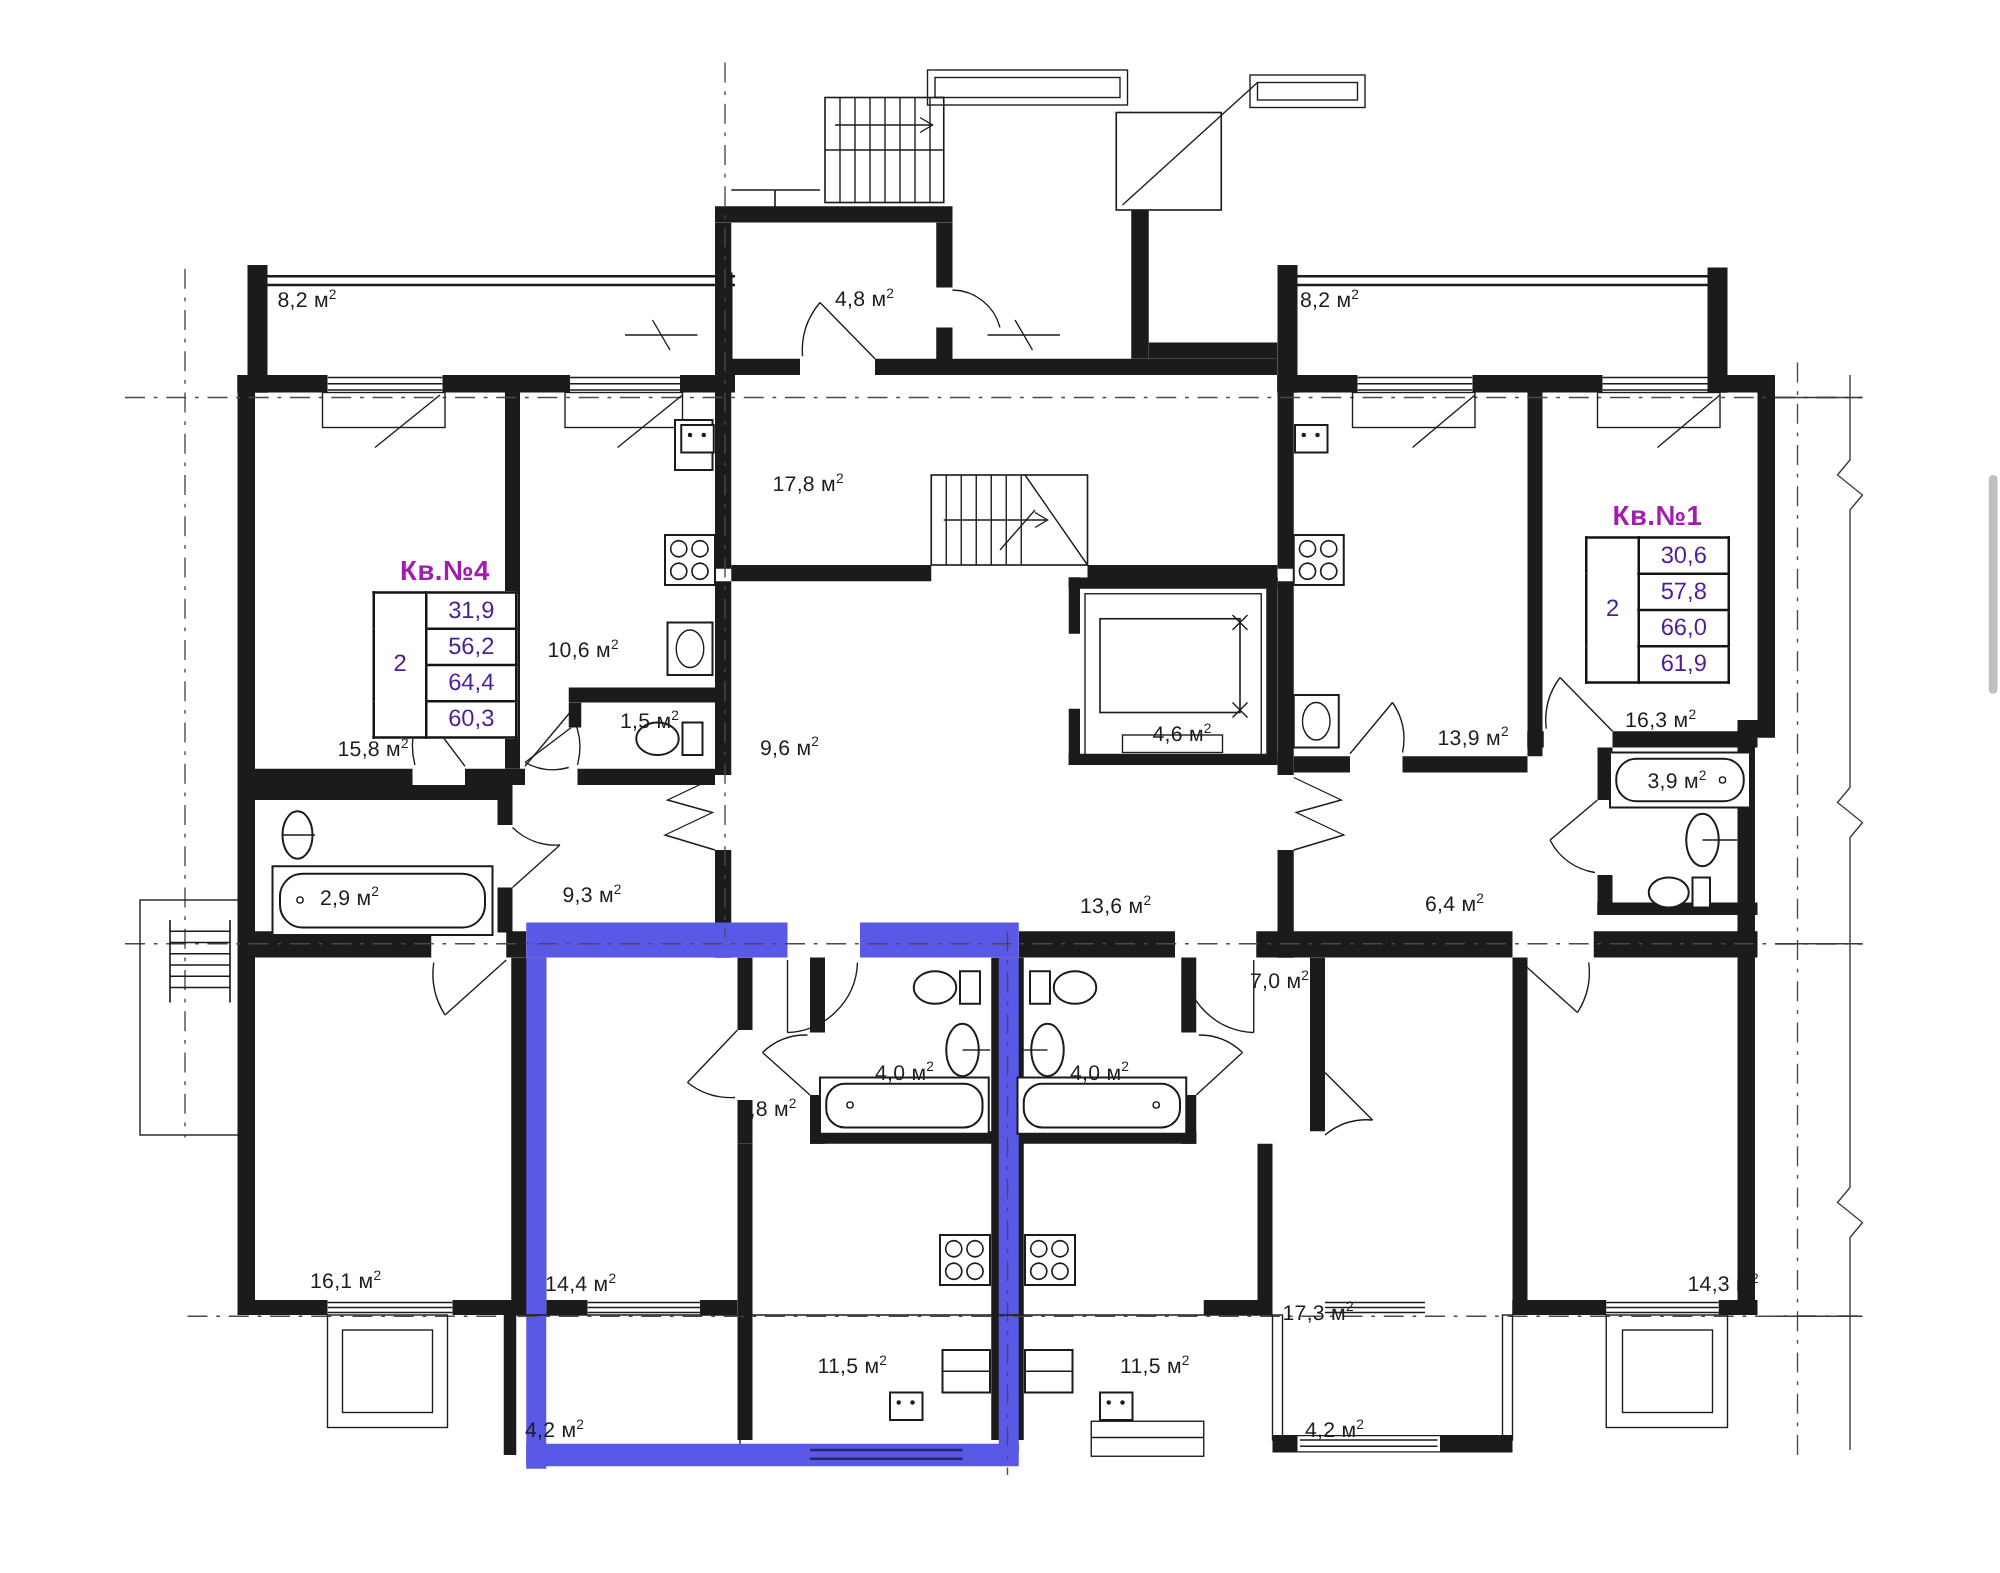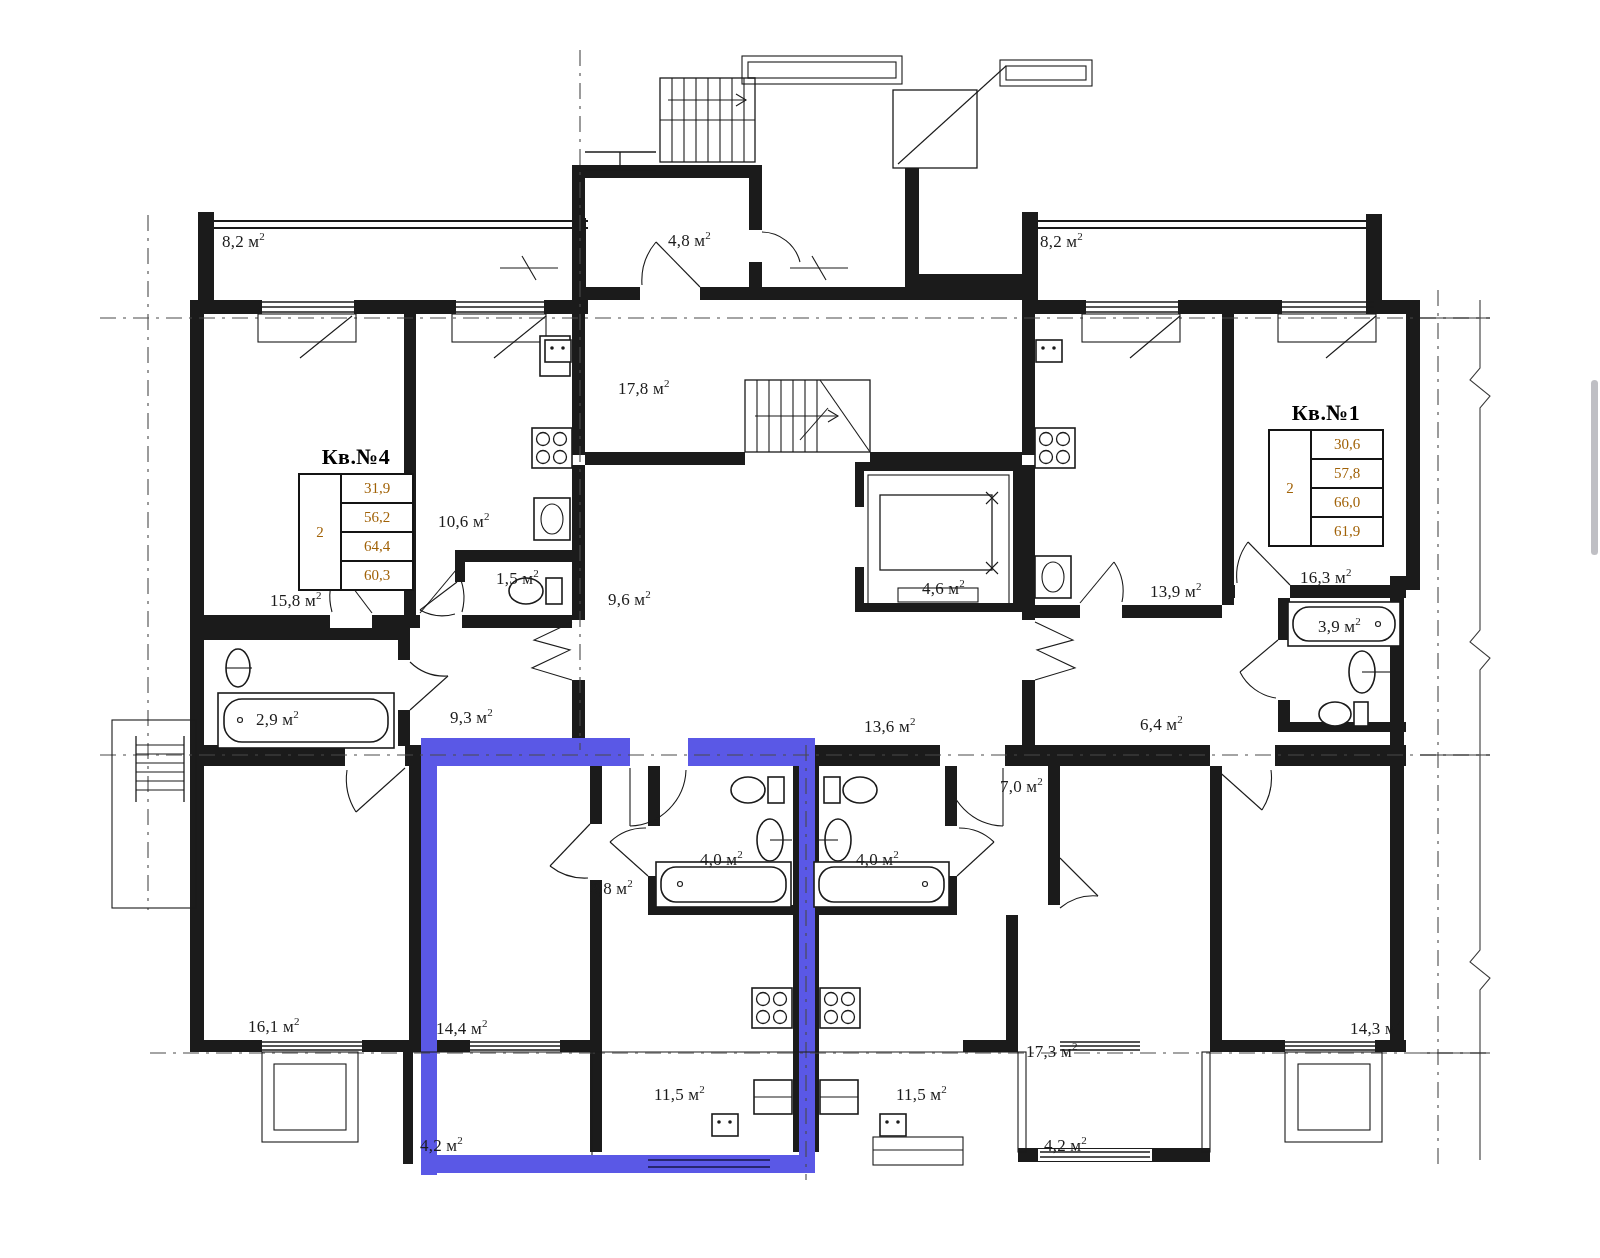--- a/index.html
+++ b/index.html
@@ -1,35 +1,35 @@
 <!DOCTYPE html>
 <html style="--hl: #5a58e6;"><head>
 <meta charset="utf-8">
 <style>
   html,body{margin:0;padding:0;background:#fff;}
   .stage{position:relative;width:1600px;height:1258px;background:#ffffff;
-         font-family:Liberation Serif, serif;overflow:hidden;}
+         font-family:Liberation Sans, sans-serif;overflow:hidden;}
   svg{position:absolute;left:0;top:0;}
   .w{fill:#1b1b1b;stroke:none;}
   .ln{stroke:#1b1b1b;stroke-width:2;fill:none;}
   .thin{stroke:#1b1b1b;stroke-width:1.3;fill:none;}
   .thin2{stroke:#1b1b1b;stroke-width:1.1;fill:none;}
   .axis{stroke:#4a4a4a;stroke-width:1.1;stroke-dasharray:16 7 3 7;fill:none;}
   .arc{stroke:#1b1b1b;stroke-width:1.1;fill:none;}
   .fixw{stroke:#1b1b1b;stroke-width:1.6;fill:#fff;}
   .blue{fill:var(--hl,#5a58e6);}
   .bluewin{stroke:#26266e;stroke-width:2;fill:none;}
   .brk{stroke:#3a3a3a;stroke-width:1.1;fill:none;}
   .alabel{position:absolute;font-size:17px;color:#1c1c1c;white-space:nowrap;letter-spacing:.2px;}
   .alabel sup{font-size:11px;}
   .apt{position:absolute;text-align:center;}
-  .apt-title{font-size:22px;font-weight:bold;color:#000000;margin-bottom:3px;letter-spacing:.4px;}
+  .apt-title{font-size:22px;font-weight:bold;color:#a21caf;margin-bottom:3px;letter-spacing:.4px;}
   .apt table{border-collapse:collapse;background:#fff;margin:0 auto;}
   .apt td{border:2px solid #141414;min-width:62px;height:27px;text-align:center;
-          font-size:15px;color:#a16207;padding:0 4px;}
+          font-size:19px;color:#4c1d95;padding:0 4px;}
   .apt td.rooms{min-width:32px;}
   .scrollhint{position:absolute;width:7px;height:175px;left:1591px;top:380px;
               background:#bfbfc4;border-radius:4px;}
 </style>
 </head>
 <body>
 
 <div class="stage">
 
 <svg width="1600" height="1258" viewBox="0 0 1600 1258">

